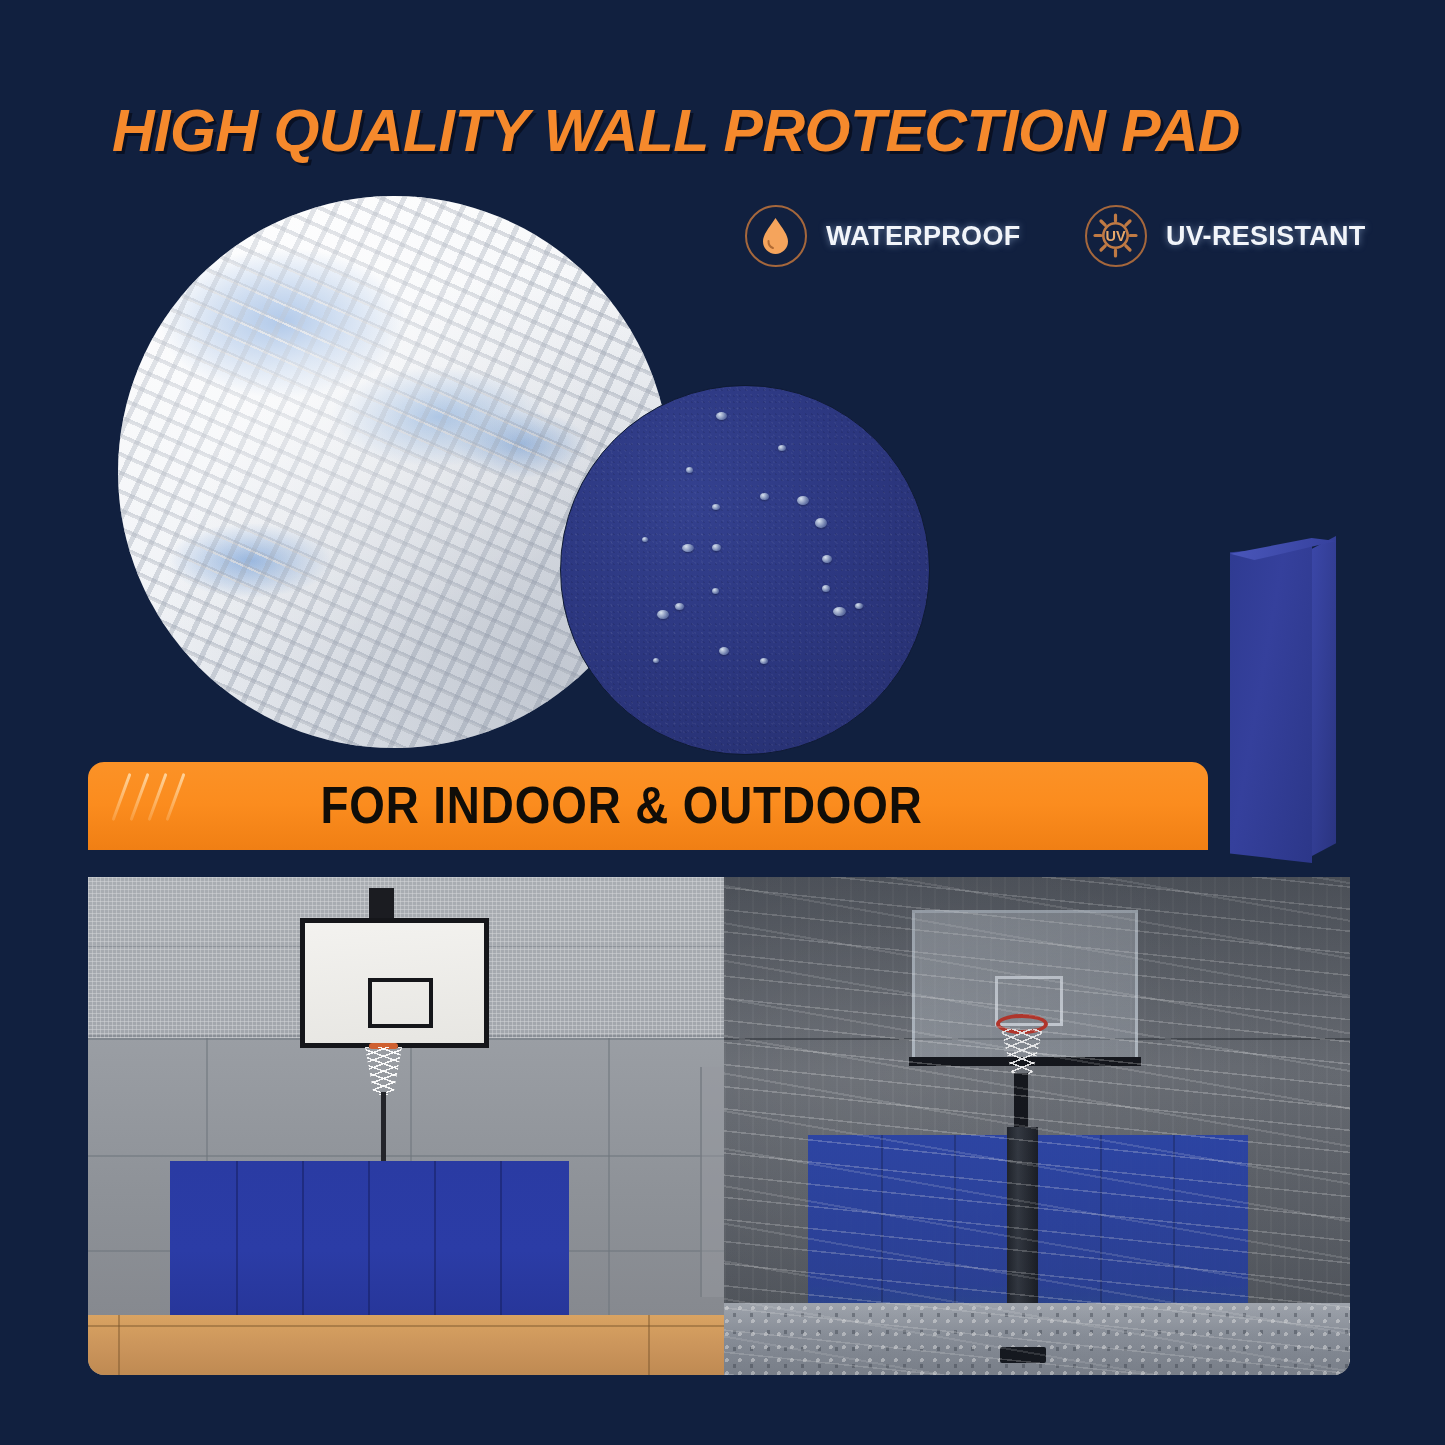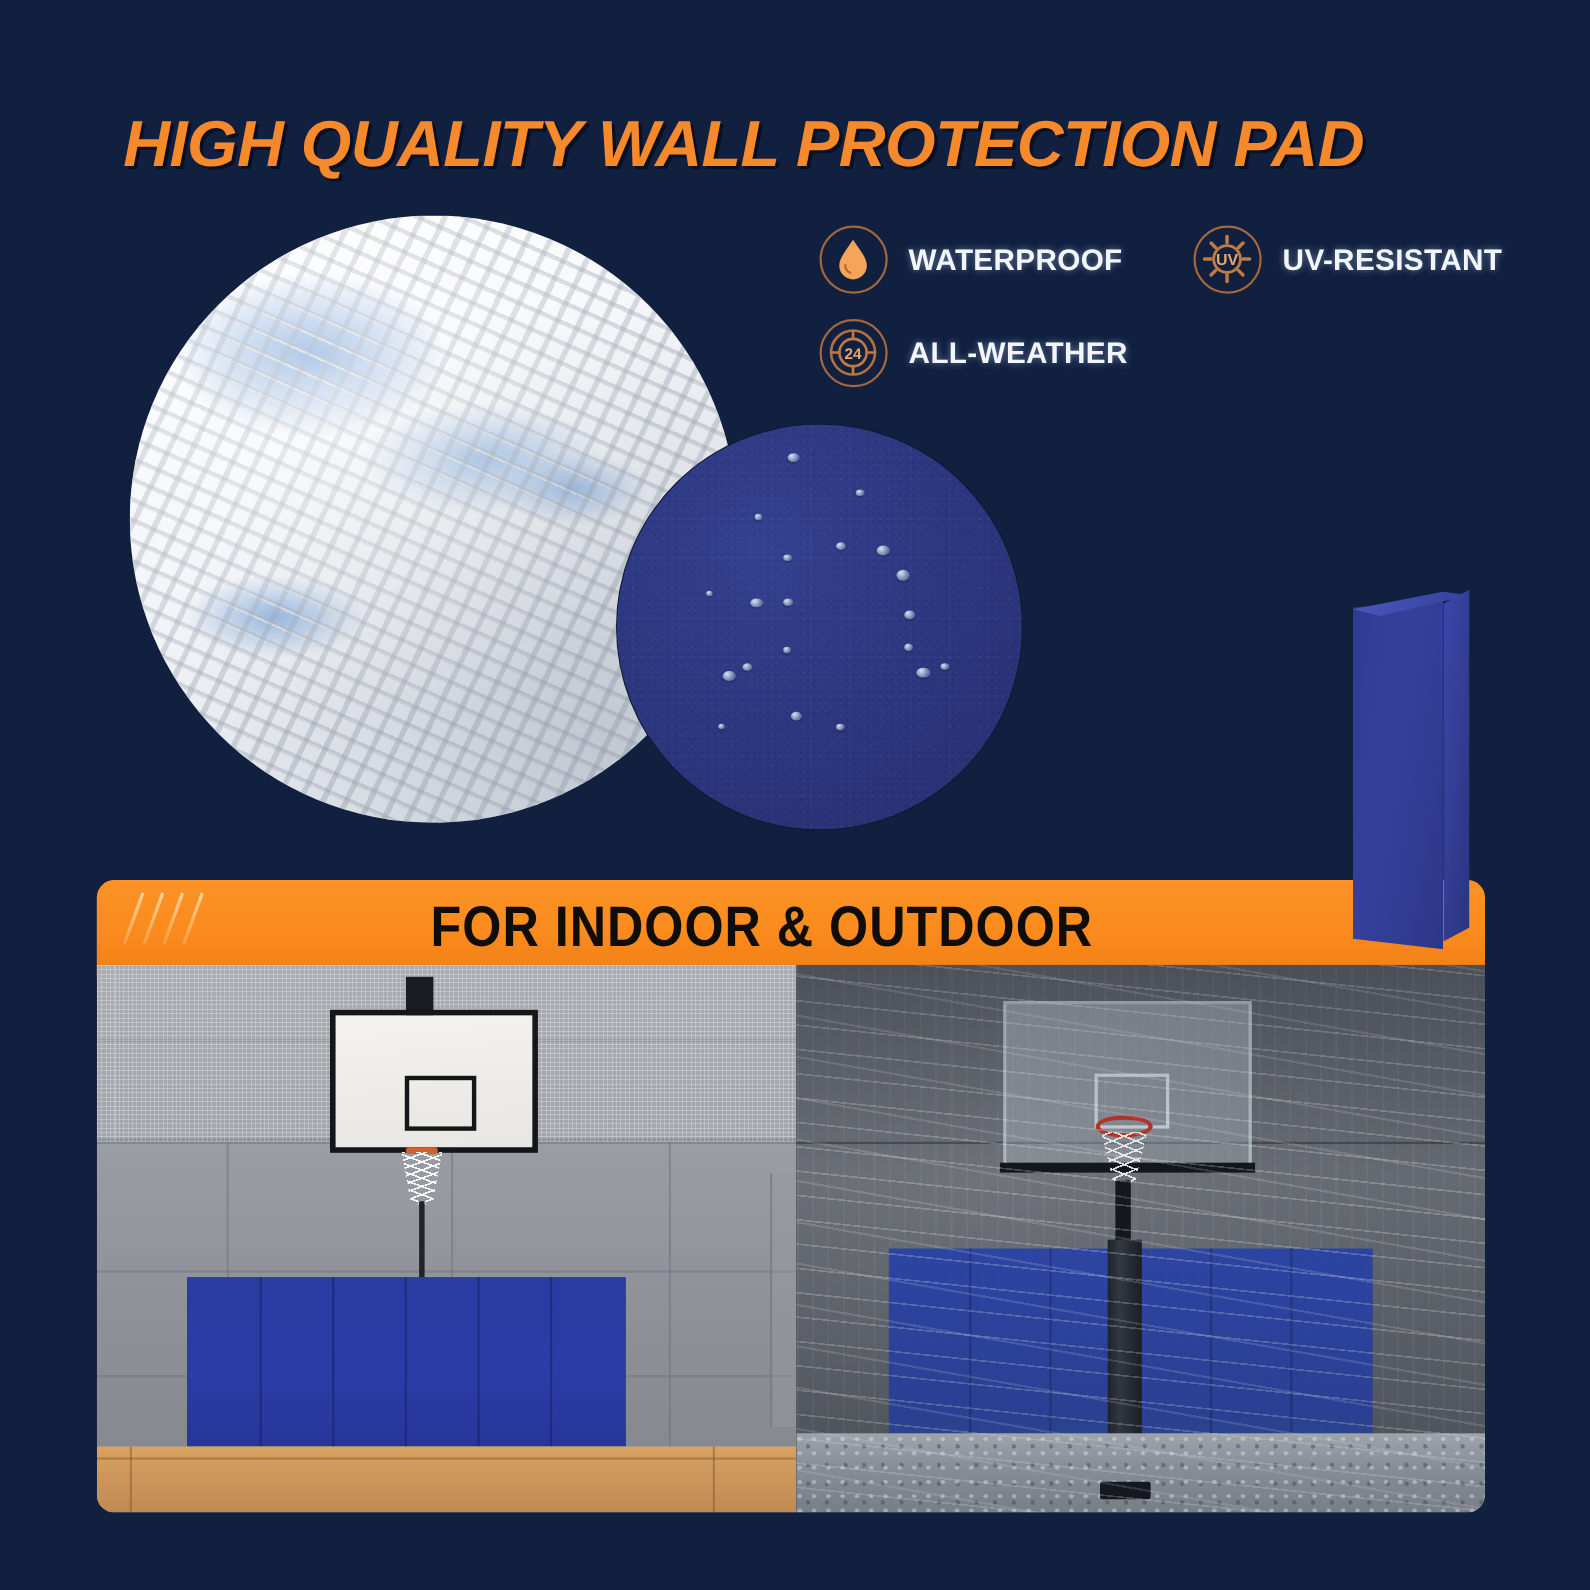--- a/index.html
+++ b/index.html
@@ -99,21 +99,21 @@
     clip-path:polygon(0% 4%, 100% 0%, 100% 96%, 0% 100%);
   }
   .pad-top{
     position:absolute;left:0;top:10px;width:106px;height:22px;
     background:linear-gradient(100deg,#4a57bb,#35409c);
     clip-path:polygon(0% 72%, 77% 0%, 100% 14%, 23% 100%);
   }
 
   
   .banner{
-    position:absolute;left:88px;top:800px;width:1262px;height:88px;
+    position:absolute;left:88px;top:762px;width:1120px;height:88px;
     background:linear-gradient(180deg,#fb9227 0%,#fb8c1e 48%,#f07f14 100%);
     border-radius:16px 16px 0 0;
     overflow:hidden;
   }
   .banner-slashes{position:absolute;left:18px;top:8px;width:120px;height:60px;}
   .banner-slashes i{
     position:absolute;top:2px;width:3px;height:50px;display:block;
     background:linear-gradient(180deg,rgba(255,214,160,.95),rgba(255,214,160,.25));
     transform:rotate(20deg);border-radius:2px;
   }
@@ -271,36 +271,20 @@
             <line x1="43" y1="14" x2="38.8" y2="18.2"></line>
             <line x1="18.2" y1="38.8" x2="14" y2="43"></line>
           </g>
           <circle cx="28.5" cy="28.5" r="12.2" fill="none" stroke="#c07a44" stroke-width="2.6"></circle>
           <text x="28.5" y="34" text-anchor="middle" font-family="Liberation Sans, sans-serif" font-size="14.5" font-weight="bold" fill="#e8a86a">UV</text>
         </svg>
       </div>
       <div class="flabel">UV-RESISTANT</div>
     </div>
 
-    <div class="feat f2">
-      <div class="fcircle">
-        <svg width="57" height="57" viewBox="0 0 57 57">
-          <circle cx="28.5" cy="28.5" r="20" fill="none" stroke="#b0713e" stroke-width="2.4"></circle>
-          <circle cx="28.5" cy="28.5" r="12.4" fill="none" stroke="#c07a44" stroke-width="2.4"></circle>
-          <g stroke="#c07a44" stroke-width="2.4" stroke-linecap="round">
-            <line x1="28.5" y1="9.5" x2="28.5" y2="16"></line>
-            <line x1="28.5" y1="41" x2="28.5" y2="47.5"></line>
-            <line x1="9.5" y1="28.5" x2="16" y2="28.5"></line>
-            <line x1="41" y1="28.5" x2="47.5" y2="28.5"></line>
-          </g>
-          <text x="28.5" y="34" text-anchor="middle" font-family="Liberation Sans, sans-serif" font-size="14" font-weight="bold" fill="#e8a86a">24</text>
-        </svg>
-      </div>
-      <div class="flabel">ALL-WEATHER</div>
-    </div>
 
   </div>
 
   <div class="banner">
     <div class="banner-slashes">
       <i></i>
         <i></i>
         <i></i>
         <i></i>
     </div>

